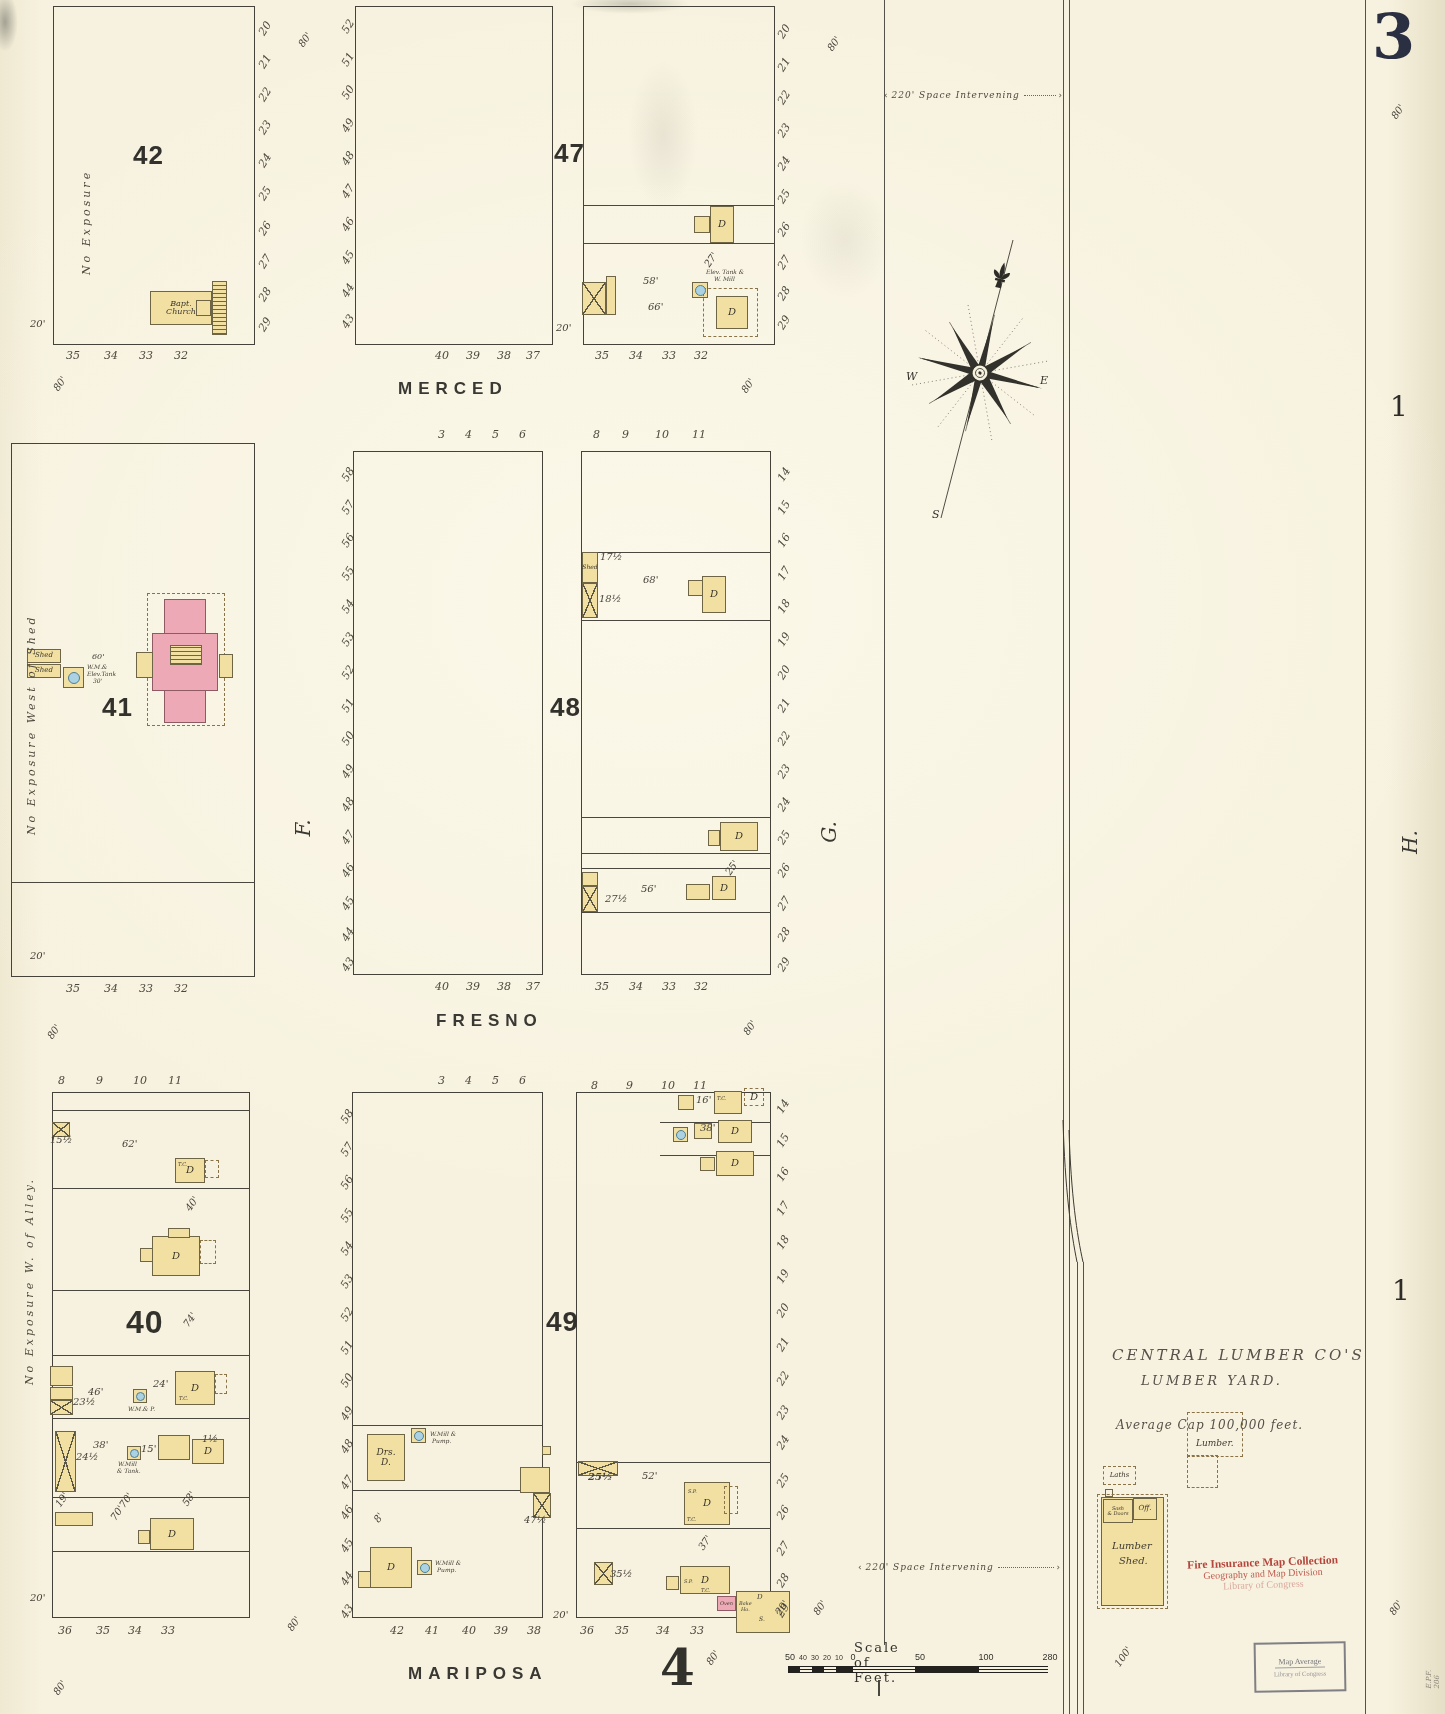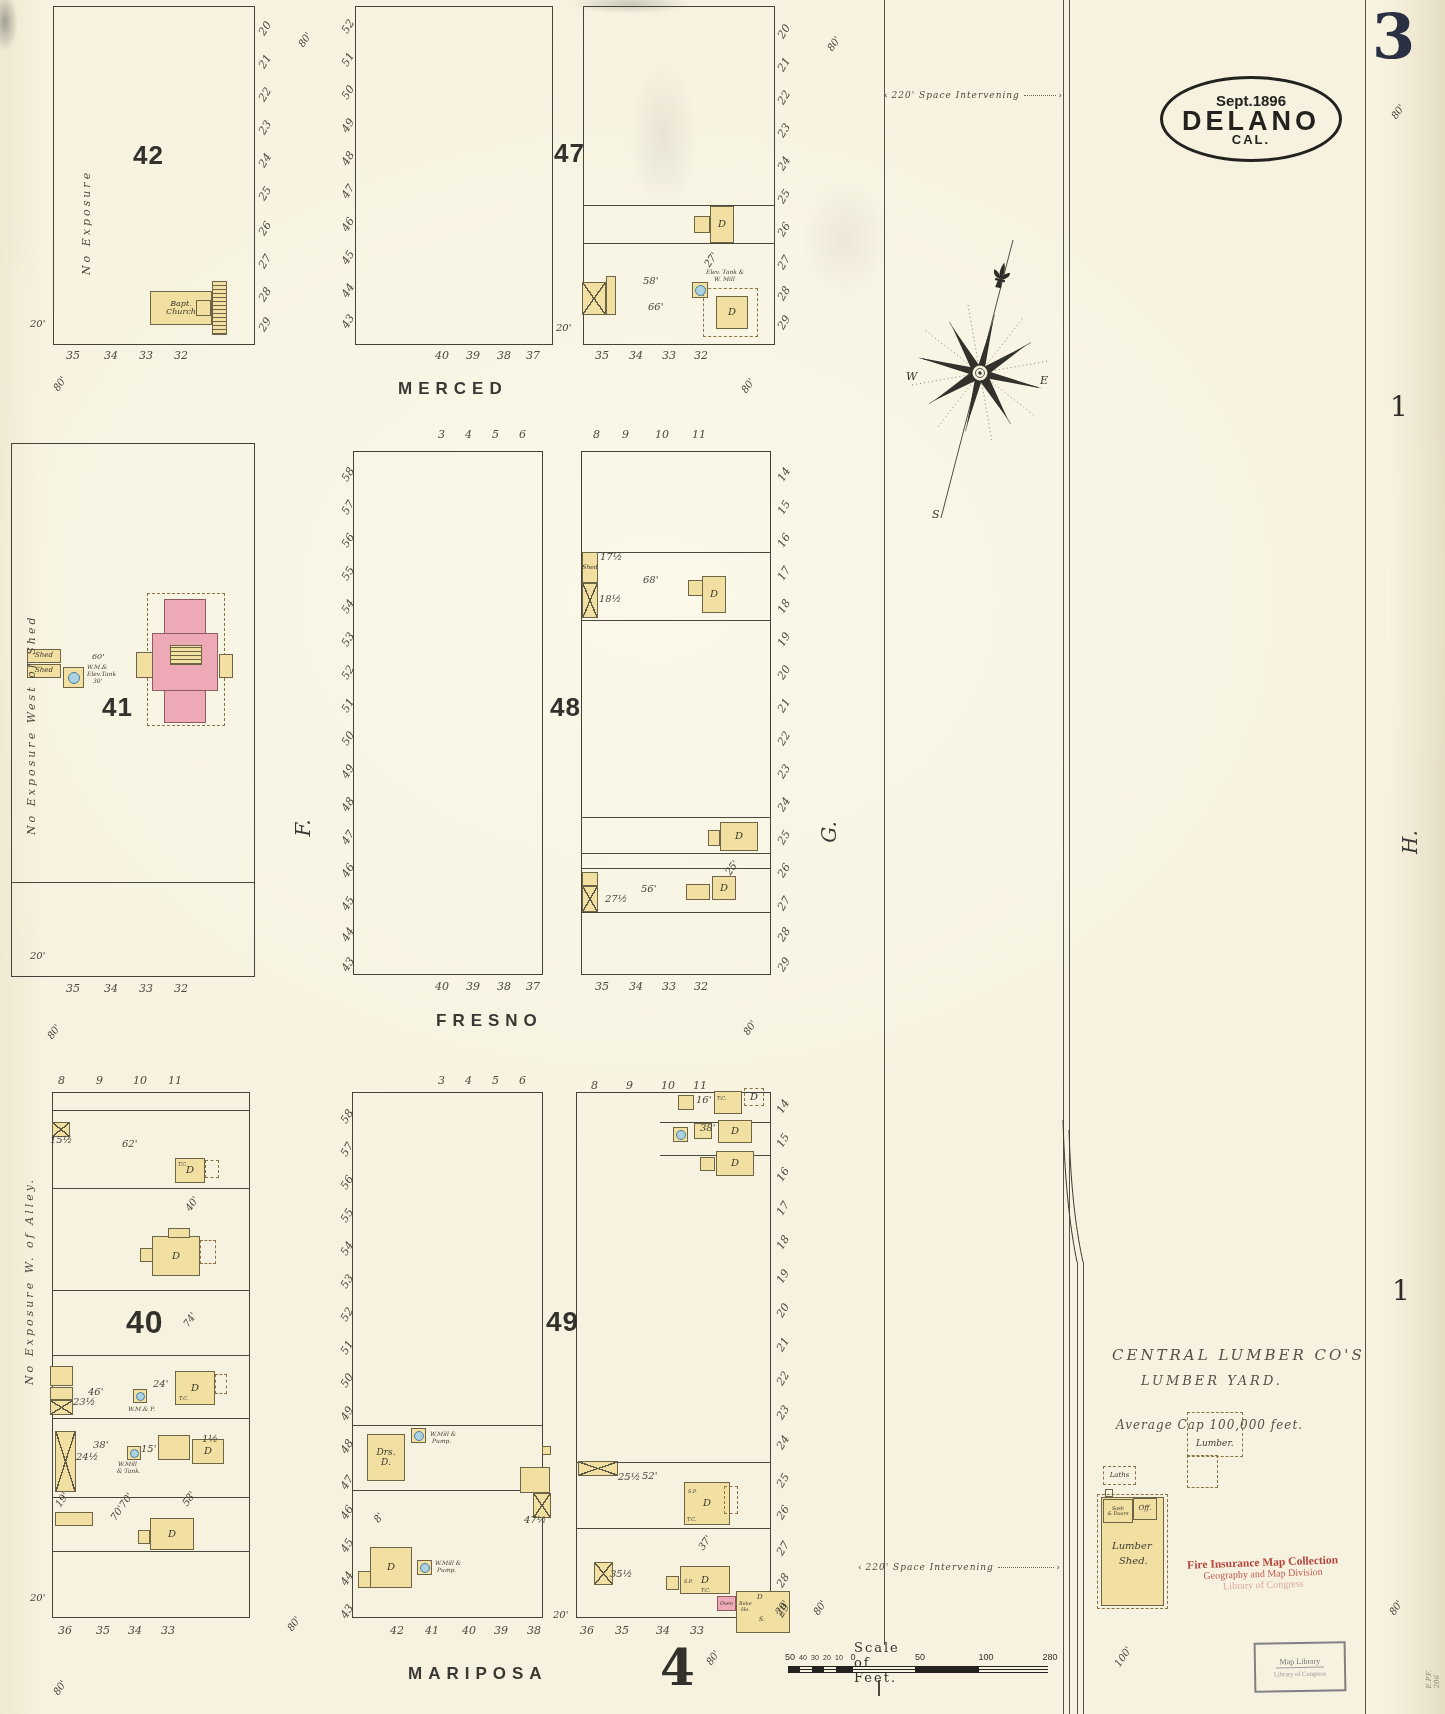--- a/index.html
+++ b/index.html
@@ -72,40 +72,35 @@
 </head>
 <body>
 
 <div id="map">
 
   <div class="smudge" style="left:570px;top:-6px;width:120px;height:20px;background:radial-gradient(ellipse, rgba(120,120,110,.35), rgba(0,0,0,0) 70%);"></div>
   <div class="smudge" style="left:628px;top:60px;width:70px;height:150px;background:radial-gradient(ellipse, rgba(160,155,140,.18), rgba(0,0,0,0) 70%);"></div>
   <div class="smudge" style="left:-8px;top:-8px;width:26px;height:60px;background:radial-gradient(ellipse, rgba(90,90,85,.5), rgba(0,0,0,0) 70%);"></div>
   <div class="smudge" style="left:800px;top:180px;width:90px;height:120px;background:radial-gradient(ellipse, rgba(165,158,140,.15), rgba(0,0,0,0) 70%);"></div>
 
-  <div class="oval">
-    <div class="dt">Sept.1896</div>
-    <div class="ct">DELANO</div>
-    <div class="st">CAL.</div>
-  </div>
 
   <div class="pageno">3</div>
   <div class="sideref" style="left:1390px;top:390px;">1</div>
   <div class="sideref" style="left:1392px;top:1274px;">1</div>
   <div class="page4">4</div>
   <div class="epf">E.P.F. 206</div>
 
   <div class="redstamp">
     <div class="r1">Fire Insurance Map Collection</div>
     <div class="r2">Geography and Map Division</div>
     <div class="r3">Library of Congress</div>
   </div>
 
   <div class="boxstamp">
-    <div class="b1">Map Library</div>
+    <div class="b1">Map Average</div>
     <div class="b2">Library of Congress</div>
   </div>
 
   <div class="scalewrap">
     <div class="scalelabel">Scale of Feet.</div>
     <div class="sbar">
       <div class="seg" style="left:0;width:12px;"></div>
       <div class="seg" style="left:24px;width:12px;"></div>
       <div class="seg" style="left:48px;width:17px;"></div>
       <div class="seg" style="left:127px;width:64px;"></div>
@@ -530,21 +525,21 @@
     <div class="txt dim" style="left: 141px; top: 1443px;">15'</div>
     <div class="txt dim" style="left: 202px; top: 1433px;">1½</div>
     <div class="txt dim r" style="left: 54px; top: 1494px;">19'</div>
     <div class="txt dim r" style="left: 106px; top: 1501px;">70'70'</div>
     <div class="txt dim r" style="left: 181px; top: 1493px;">58'</div>
     <div class="txt dim" style="left: 30px; top: 1592px;">20'</div>
     <div class="txt dim" style="left: 696px; top: 1094px;">16'</div>
     <div class="txt dim" style="left: 700px; top: 1122px;">38'</div>
     <div class="txt dim r" style="left: 374px; top: 1512px;">8'</div>
     <div class="txt dim" style="left: 524px; top: 1514px;">47½</div>
-    <div class="txt dim" style="left: 618px; top: 1471px;">25½</div>
+    <div class="txt dim" style="left: 588px; top: 1471px; font-weight: bold;">25½</div>
     <div class="txt dim" style="left: 642px; top: 1470px;">52'</div>
     <div class="txt dim r" style="left: 697px; top: 1537px;">37'</div>
     <div class="txt dim" style="left: 610px; top: 1568px;">35½</div>
     <div class="txt dim r" style="left: 774px; top: 1602px;">29'</div>
     <div class="txt dim" style="left: 553px; top: 1609px;">20'</div>
     <div class="txt dim r" style="left: 812px; top: 1602px;">80'</div>
     <div class="txt dim r" style="left: 286px; top: 1618px;">80'</div>
     <div class="txt dim r" style="left: 705px; top: 1652px;">80'</div>
     <div class="txt dim r" style="left: 1112px; top: 1651px;">100'</div>
     <div class="txt dim r" style="left: 1388px; top: 1602px;">80'</div>

